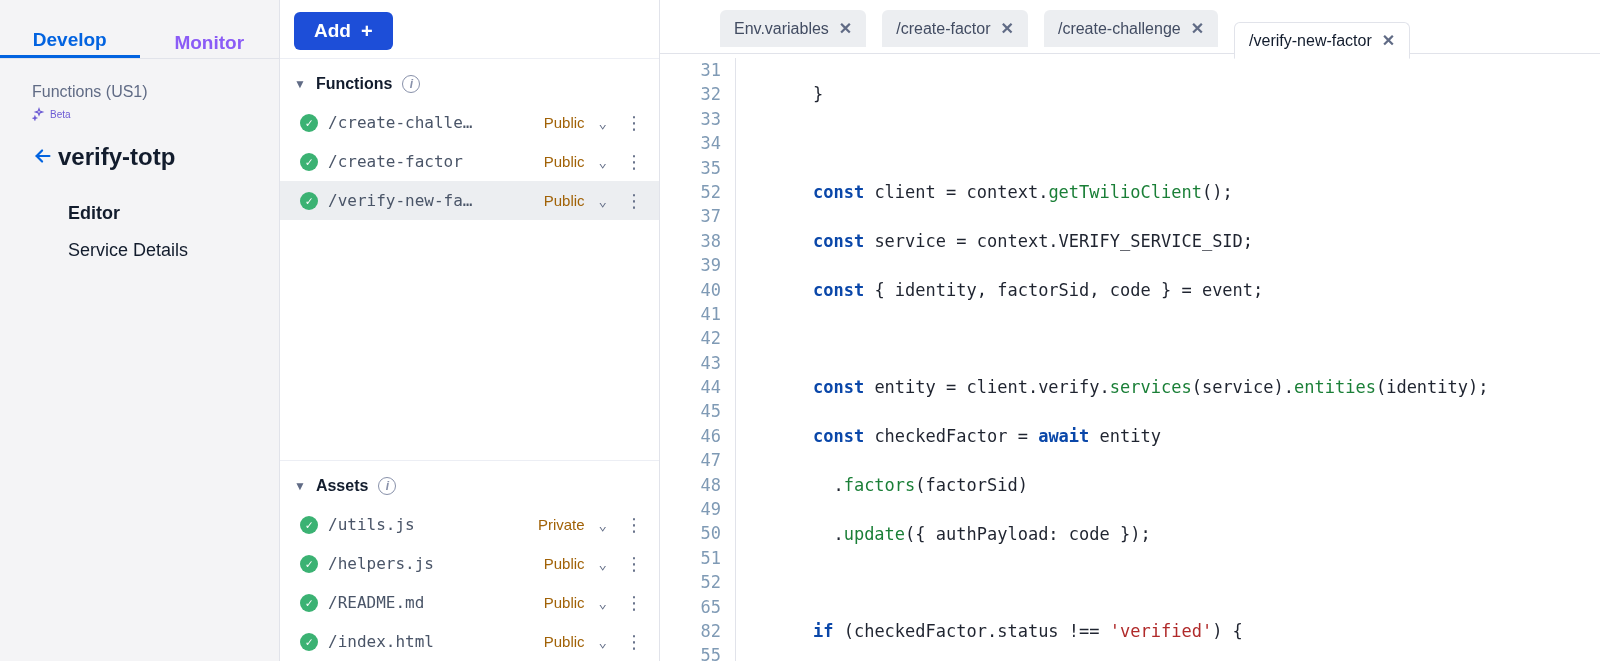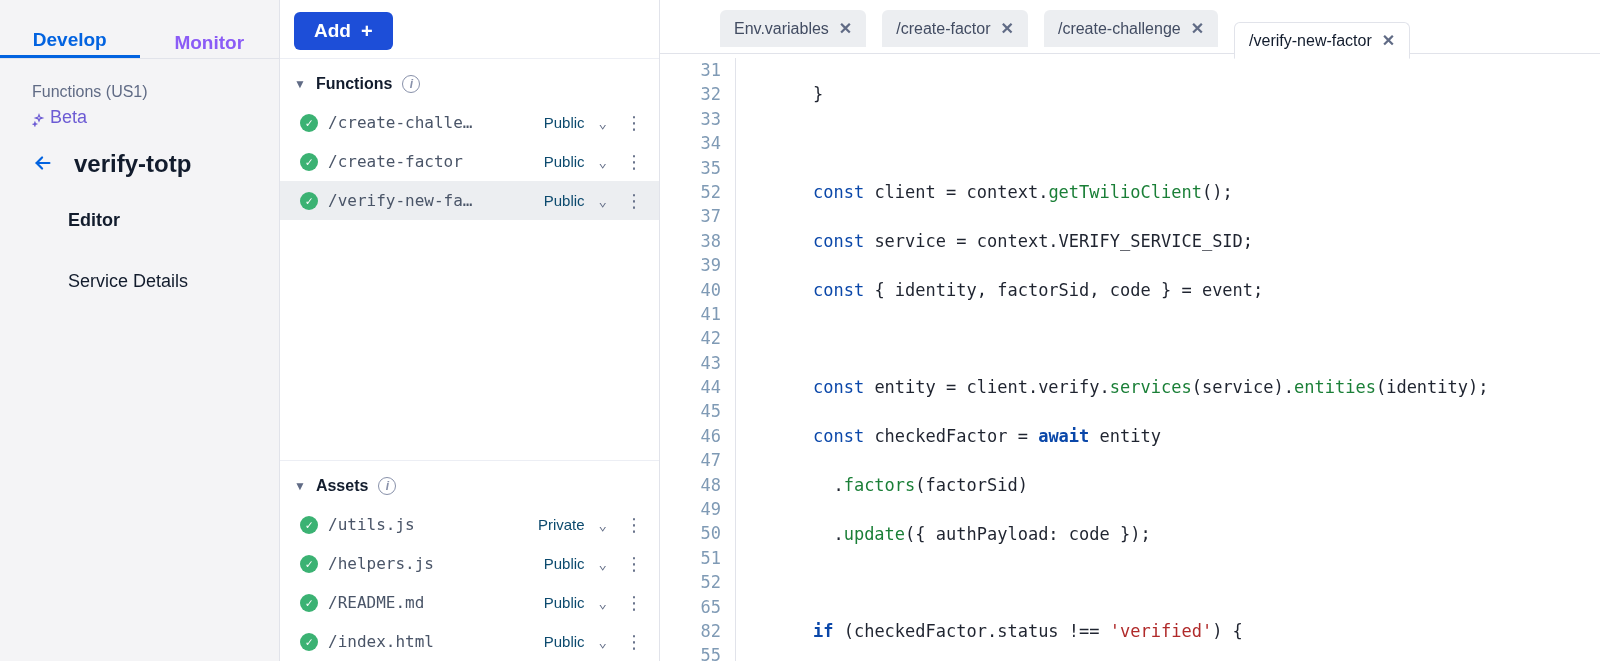--- a/index.html
+++ b/index.html
@@ -33,29 +33,29 @@
     padding-bottom: 4px;
   }
   .tab.active {
     color: #0263e0;
     border-bottom: 3px solid #0263e0;
   }
   .tab-underline { height: 1px; background: #e1e3ea; }
 
   .side-body { padding: 24px 20px 0 32px; }
   .context-label { color: #606b85; font-size: 16px; margin-bottom: 6px; }
-  .beta { color: #6c5bd4; font-size: 18px; display: inline-flex; align-items: center; gap: 4px; margin-bottom: 22px; }
+  .beta { color: #6c5bd4; font-size: 10px; display: inline-flex; align-items: center; gap: 4px; margin-bottom: 22px; }
   .sparkle {
     display: inline-block; width: 14px; height: 14px;
   }
-  .title-row { display: flex; align-items: center; gap: 20px; margin-bottom: 24px; }
+  .title-row { display: flex; align-items: center; gap: 4px; margin-bottom: 24px; }
   .back-arrow { color: #0263e0; }
   .service-title { font-size: 24px; font-weight: 700; }
 
-  .nav-item { font-size: 18px; padding: 8px 0 8px 36px; color: #121c2d; cursor: pointer; margin-top: 24px; }
+  .nav-item { font-size: 18px; padding: 8px 0 8px 36px; color: #121c2d; cursor: pointer; }
   .nav-item.active { font-weight: 700; }
 
   
   .explorer {
     width: 380px;
     background: #fff;
     display: flex;
     flex-direction: column;
     border-right: 1px solid #e1e3ea;
   }
@@ -98,21 +98,21 @@
     color: #4a5568;
   }
   .file-row.selected { background: #eceef1; }
   .status-dot {
     width: 18px; height: 18px; border-radius: 50%;
     background: #3bb273; color: #fff;
     display: inline-flex; align-items: center; justify-content: center;
     font-size: 12px; font-weight: 700;
   }
   .file-name { flex: 1; white-space: nowrap; overflow: hidden; text-overflow: ellipsis; }
-  .vis-label { font-family: -apple-system, BlinkMacSystemFont, sans-serif; font-size: 15px; color: #0c4a6e; }
+  .vis-label { font-family: -apple-system, BlinkMacSystemFont, sans-serif; font-size: 15px; color: #a16207; }
   .row-caret { color: #606b85; font-size: 14px; padding: 0 4px; }
   .row-menu { color: #606b85; font-size: 18px; padding: 0 4px; line-height: 1; }
 
   .spacer { flex: 1; min-height: 140px; }
 
   
   .editor { flex: 1; display: flex; flex-direction: column; min-width: 0; }
   .tabbar {
     display: flex; align-items: stretch; gap: 16px;
     padding: 10px 14px 6px 60px;
@@ -134,21 +134,21 @@
   .code-wrap { display: flex; font-family: ui-monospace, SFMono-Regular, Menlo, Consolas, monospace; font-size: 17px; line-height: 24.4px; padding-top: 4px; }
   .gutter {
     width: 76px; text-align: right; padding-right: 14px;
     color: #7f9ab5; user-select: none;
     border-right: 1px solid #e1e3ea;
   }
   .gutter div { height: 24.4px; }
   .code { padding-left: 36px; white-space: pre; color: #1f2430; position: relative; }
   .code .line { height: 24.4px; }
 
-  .kw  { color: #0a47a9; font-weight: 400; }
+  .kw  { color: #0a47a9; font-weight: 700; }
   .kw2 { color: #0a47a9; font-weight: 600; }
   .fn  { color: #1a7f37; }
   .str { color: #b02a2a; }
 </style>
 </head>
 <body>
 
 <div class="app">
 
   <div class="sidebar">

